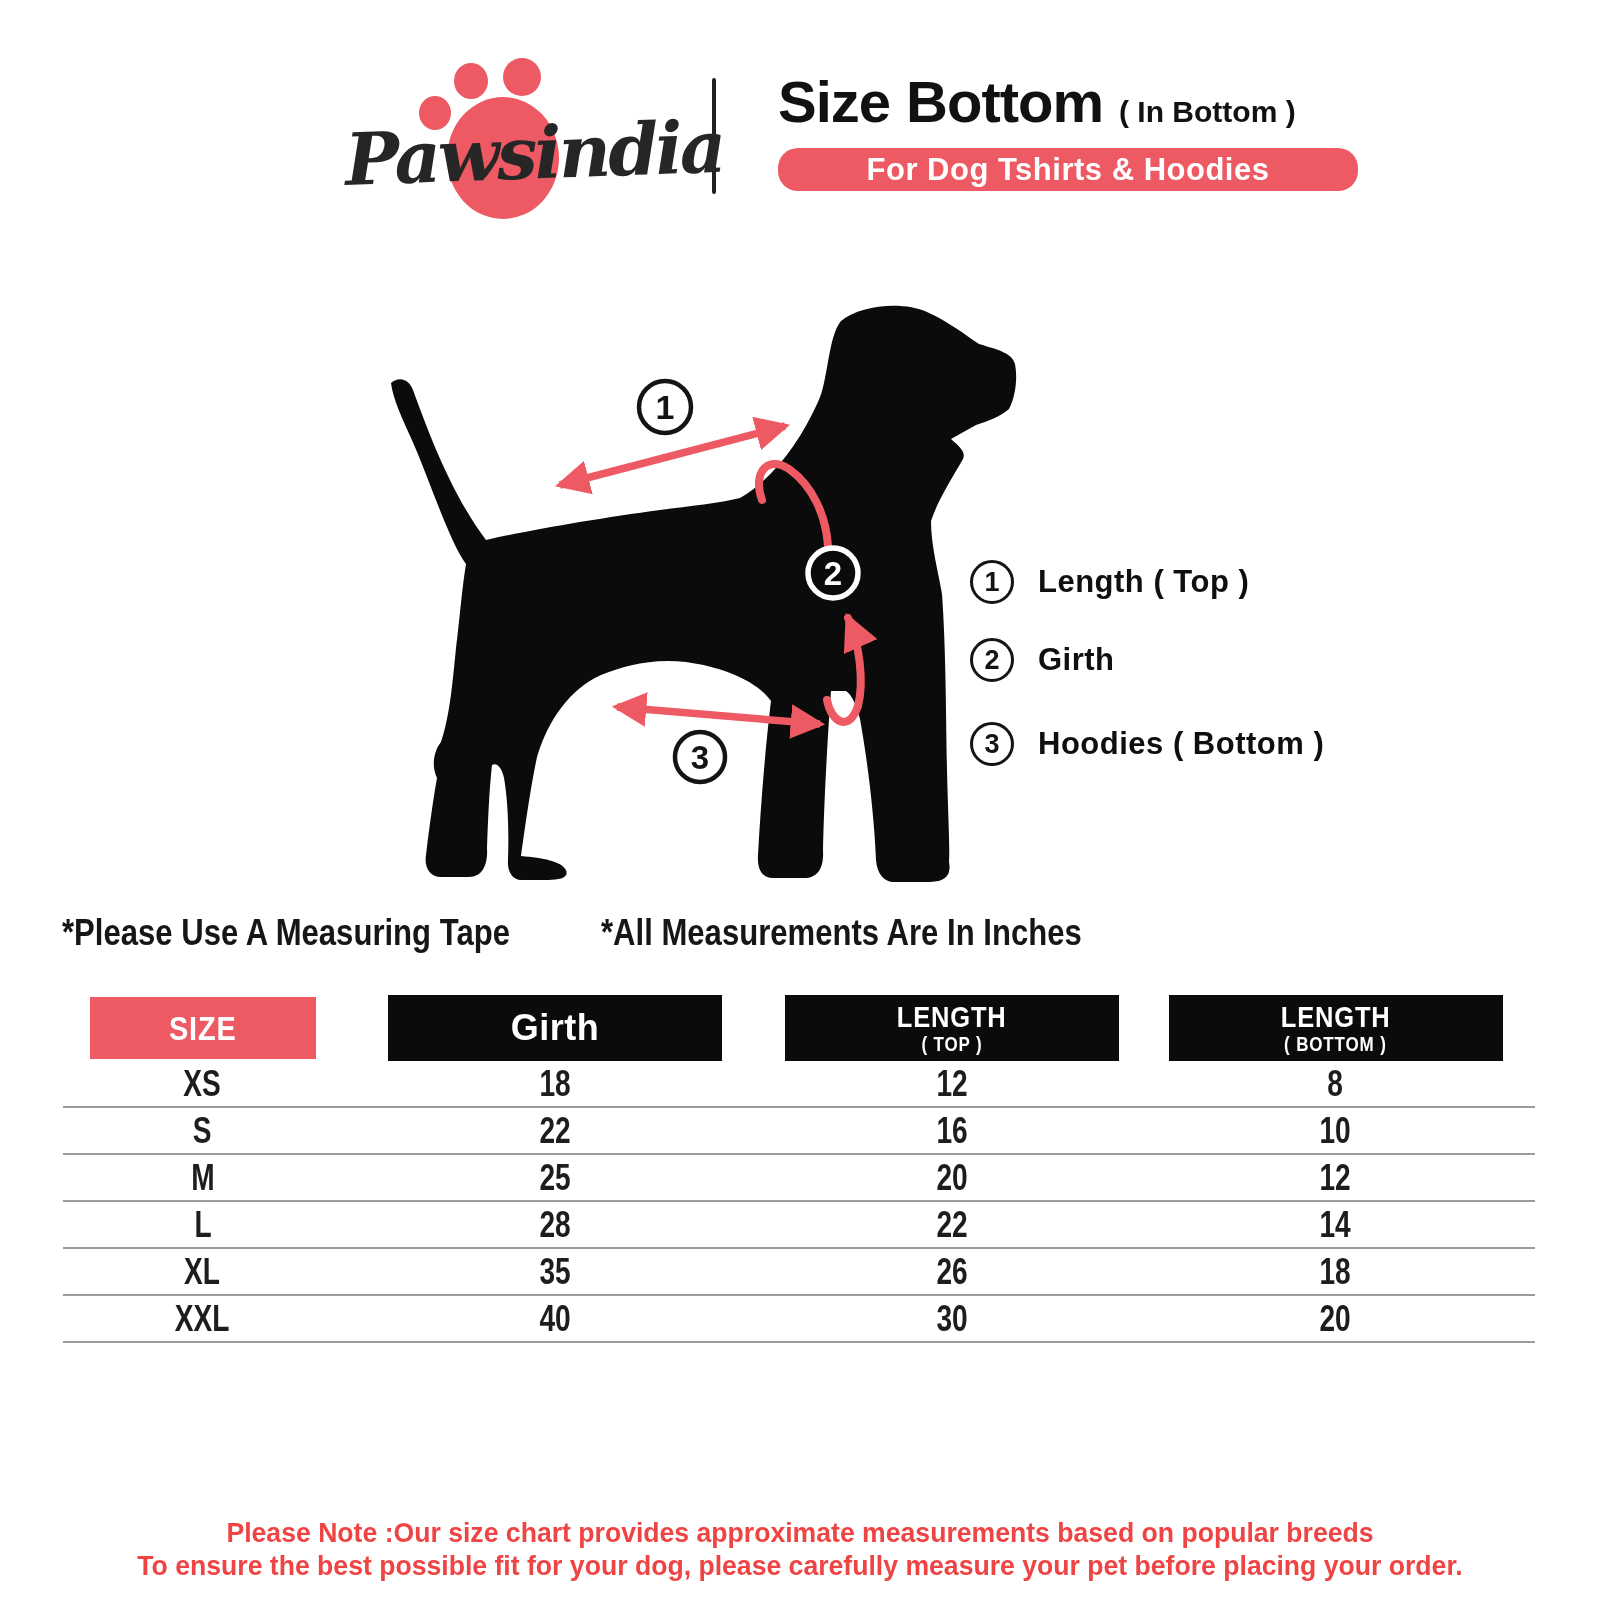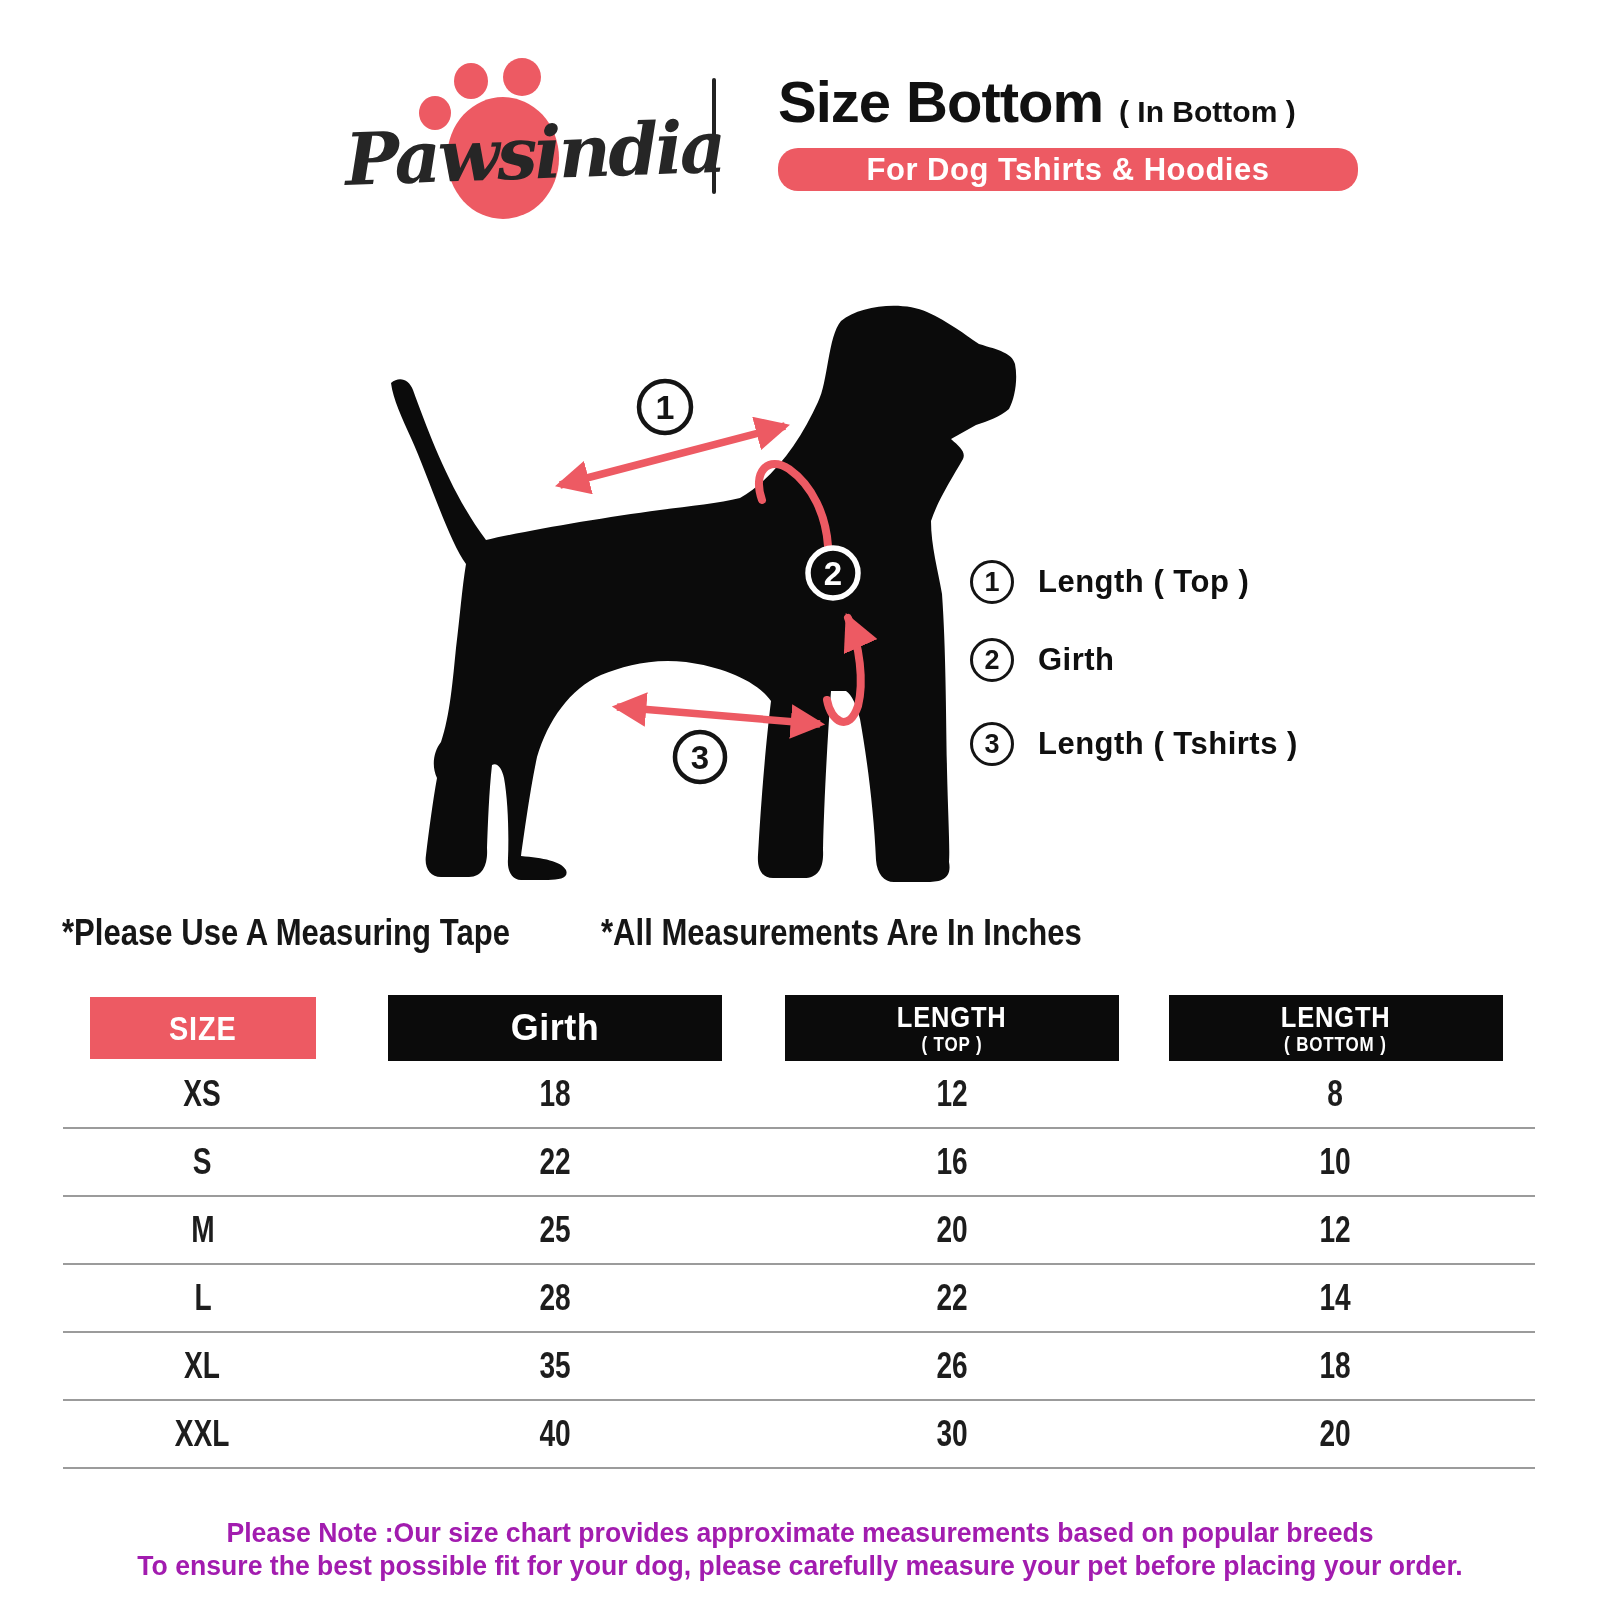--- a/index.html
+++ b/index.html
@@ -46,28 +46,28 @@
   .t-head { display:grid; grid-template-columns:279px 426px 368px 399px; height:66px; align-items:center; }
   .hd-box { margin:0 auto; display:flex; flex-direction:column; align-items:center; justify-content:center; color:#fff; }
   .hd-size { width:226px; height:62px; background:var(--accent); }
   .hd-black { width:334px; height:66px; background:#0b0b0b; }
   .hd-cond { display:inline-block; transform:scaleX(0.85); transform-origin:center; }
   .hd-size .hd-cond { font-size:34px; font-weight:700; letter-spacing:1px; }
   .hd-girth { font-size:36px; font-weight:700; letter-spacing:0.5px; }
   .hd-l1 { font-size:30px; font-weight:700; letter-spacing:1px; line-height:1.05; }
   .hd-l2 { font-size:20px; font-weight:700; letter-spacing:1px; line-height:1.1; }
   .t-body { margin-top:0; }
-  .t-row { display:grid; grid-template-columns:279px 426px 368px 399px; height:68px;
+  .t-row { display:grid; grid-template-columns:279px 426px 368px 399px; height:47px;
     border-bottom:2px solid #9b9b9b; align-items:center; }
   .t-cell { text-align:center; font-size:36px; font-weight:700; color:#1d1d1d; }
   .t-cell span { display:inline-block; transform:scaleX(0.78); transform-origin:center; }
 
   
   #footer-note { left:0; top:1516px; width:1600px; text-align:center;
-    font-size:28px; font-weight:700; color:#a21caf; line-height:33px; }
+    font-size:28px; font-weight:700; color:#ef4444; line-height:33px; }
   #footer-note div { transform:scaleX(0.95); transform-origin:center; }
 </style>
 </head>
 <body>
 
 <div id="stage">
 
   <svg id="logo-paw-svg" class="abs" width="230" height="180" viewBox="405 48 230 180">
     <ellipse cx="435" cy="113" rx="16" ry="17" fill="#ED5A63"></ellipse>
     <ellipse cx="471" cy="81" rx="17" ry="18" fill="#ED5A63"></ellipse>
@@ -169,21 +169,21 @@
   <div id="legend-1" class="abs legend-row">
     <span class="legend-circle">1</span>
     <span class="legend-label">Length ( Top )</span>
   </div>
   <div id="legend-2" class="abs legend-row">
     <span class="legend-circle">2</span>
     <span class="legend-label">Girth</span>
   </div>
   <div id="legend-3" class="abs legend-row">
     <span class="legend-circle">3</span>
-    <span class="legend-label">Length ( Tshirts )</span>
+    <span class="legend-label">Hoodies ( Bottom )</span>
   </div>
 
   <div id="measure-note" class="abs">
     <span class="cond">*Please Use A Measuring Tape</span><span class="cond note-units">*All Measurements Are In Inches</span>
   </div>
 
   <div id="size-table" class="abs">
     <div class="t-head">
       <div>
           <div class="hd-box hd-size">

